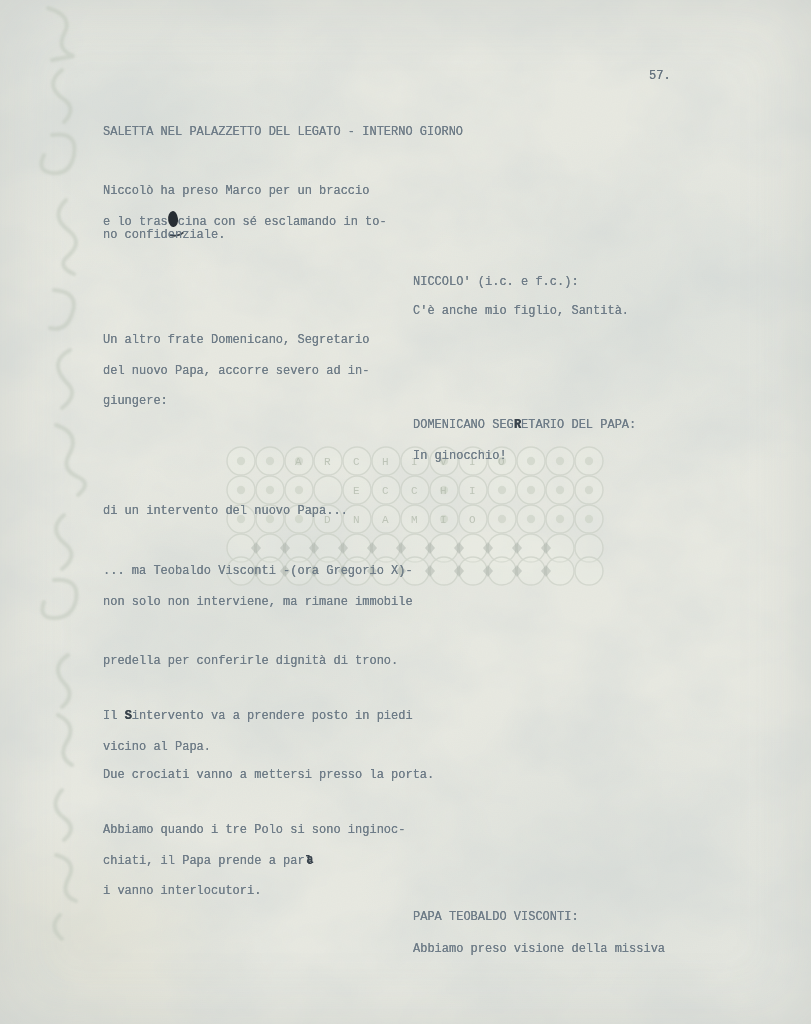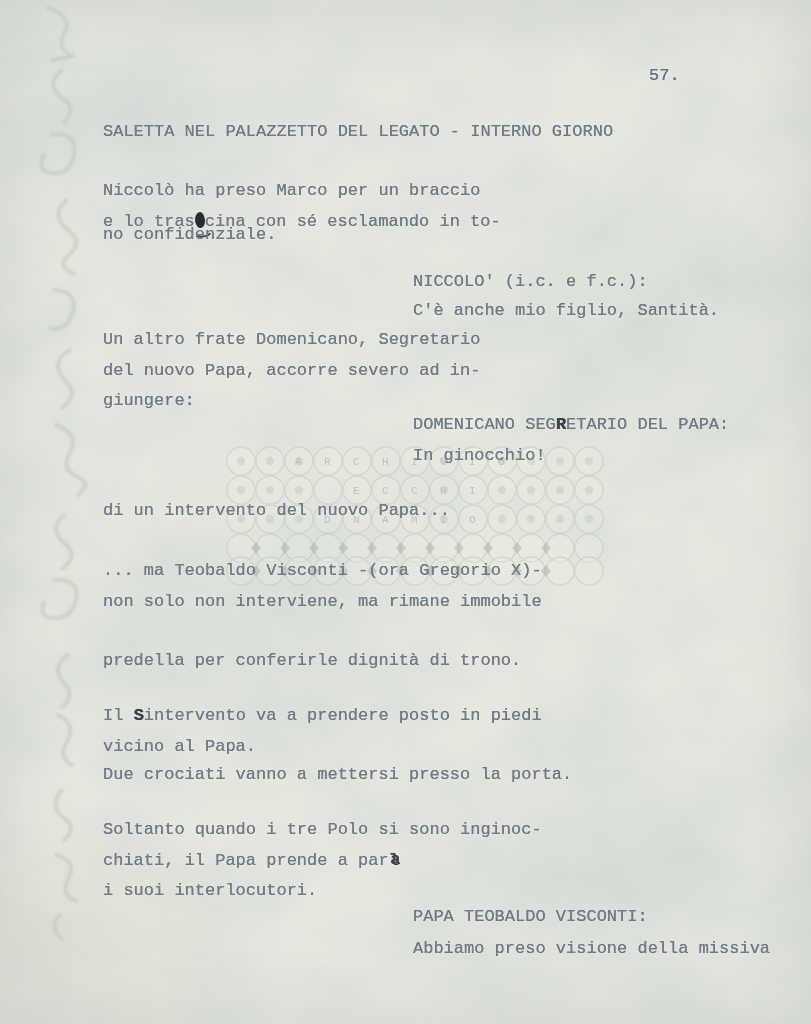--- a/index.html
+++ b/index.html
@@ -15,21 +15,21 @@
       radial-gradient(300px 220px at 10% 92%, rgba(205,202,178,0.25), rgba(205,202,178,0) 60%),
       #e8e9e1;
     box-shadow: inset 0 0 70px rgba(130,142,146,0.22);
     overflow:hidden;
     font-family:"Liberation Mono","DejaVu Sans Mono",monospace;
   }
   svg.layer{position:absolute;left:0;top:0;pointer-events:none;}
   .line{
     position:absolute;
     left:103px;
-    font-size:17px;
+    font-size:12px;
     line-height:22px;
     white-space:pre;
     color:#6e7c88;
     text-shadow:0 0 0.6px rgba(94,108,118,0.85);
     letter-spacing:0;
   }
   .dlg{left:413px;}
   .pagenum{left:649px;color:#657380;}
   .ovr{font-weight:bold;color:#39434c;text-shadow:0.4px 0 0 #39434c;}
   .stack{position:relative;display:inline-block;width:10.2px;font-weight:bold;color:#39434c;}
@@ -173,20 +173,20 @@
   <div class="line" style="top:500px">di un intervento del nuovo Papa...</div>
 
   <div class="line" style="top:560px">... ma Teobaldo Visconti -(ora Gregorio X)-</div>
   <div class="line" style="top:591px">non solo non interviene, ma rimane immobile</div>
   <div class="line" style="top:650px">predella per conferirle dignità di trono.</div>
 
   <div class="line" style="top:705px"><span>Il </span><span class="ovr">S</span><span>intervento va a prendere posto in piedi</span></div>
   <div class="line" style="top:736px">vicino al Papa.</div>
   <div class="line" style="top:764px">Due crociati vanno a mettersi presso la porta.</div>
 
-  <div class="line" style="top:819px">Soltanto quando i tre Polo si sono inginoc-</div>
+  <div class="line" style="top:819px">Abbiamo quando i tre Polo si sono inginoc-</div>
   <div class="line" style="top:850px"><span>chiati, il Papa prende a par</span><span class="stack"><span class="a">l</span><span class="b">a</span></span></div>
-  <div class="line" style="top:880px">i suoi interlocutori.</div>
+  <div class="line" style="top:880px">i vanno interlocutori.</div>
 
   <div class="line dlg" style="top:906px">PAPA TEOBALDO VISCONTI:</div>
   <div class="line dlg" style="top:938px">Abbiamo preso visione della missiva</div>
 
 </div>
 
 </body></html>

